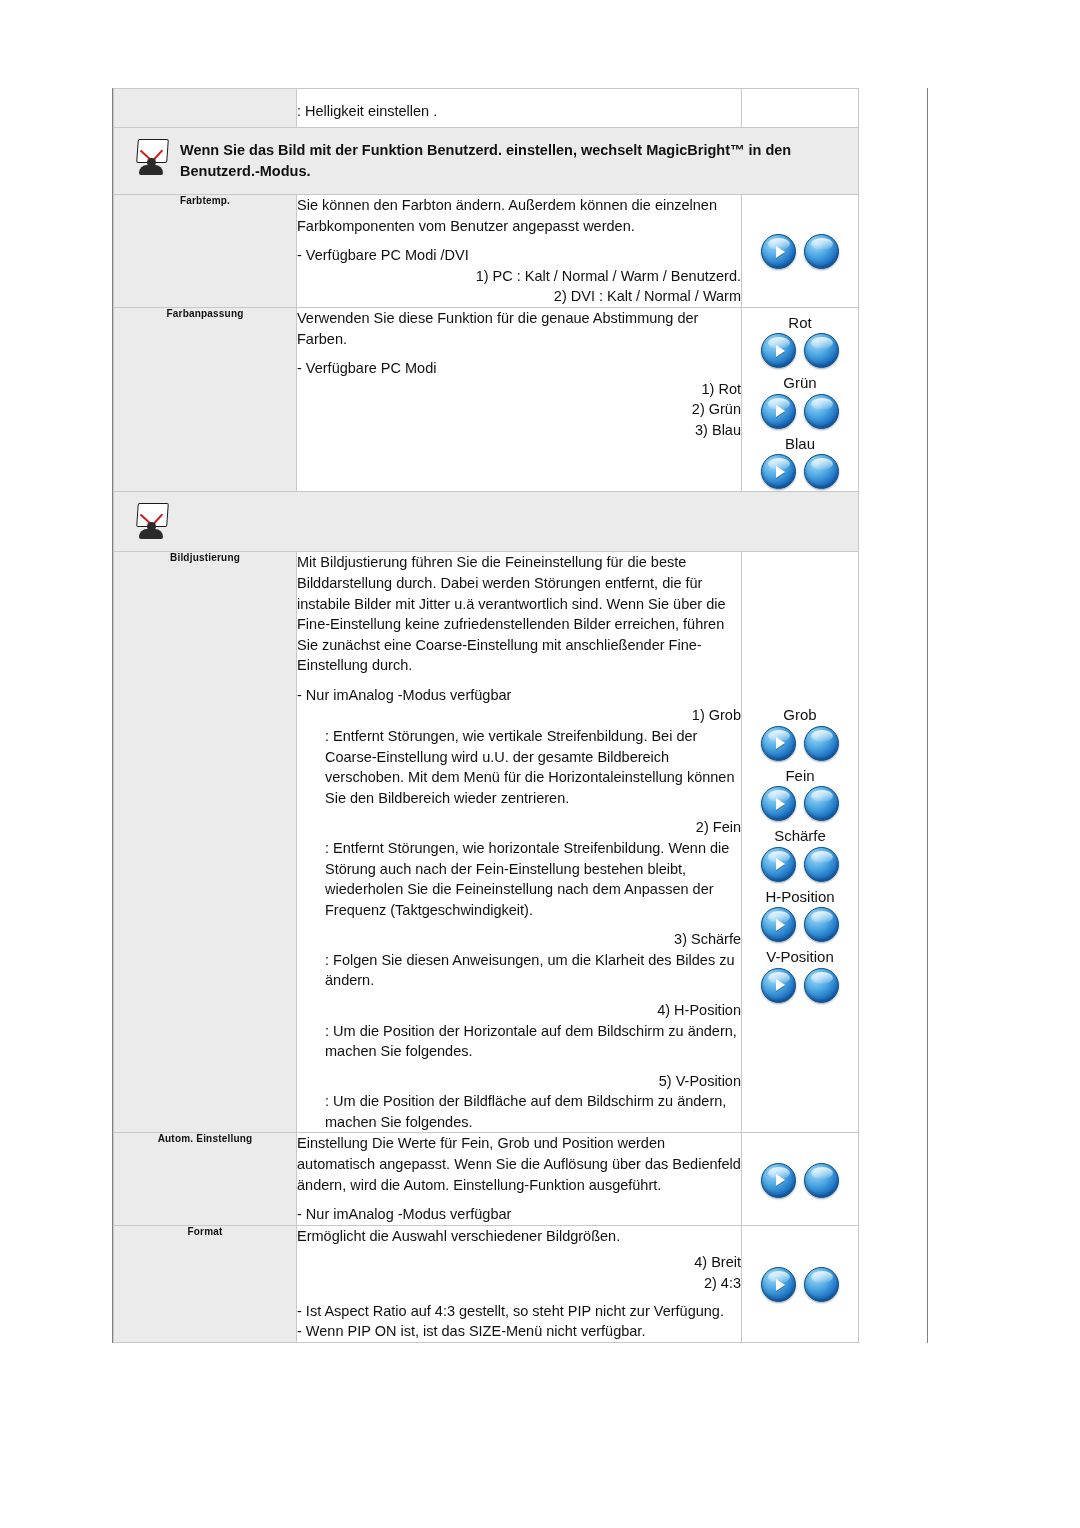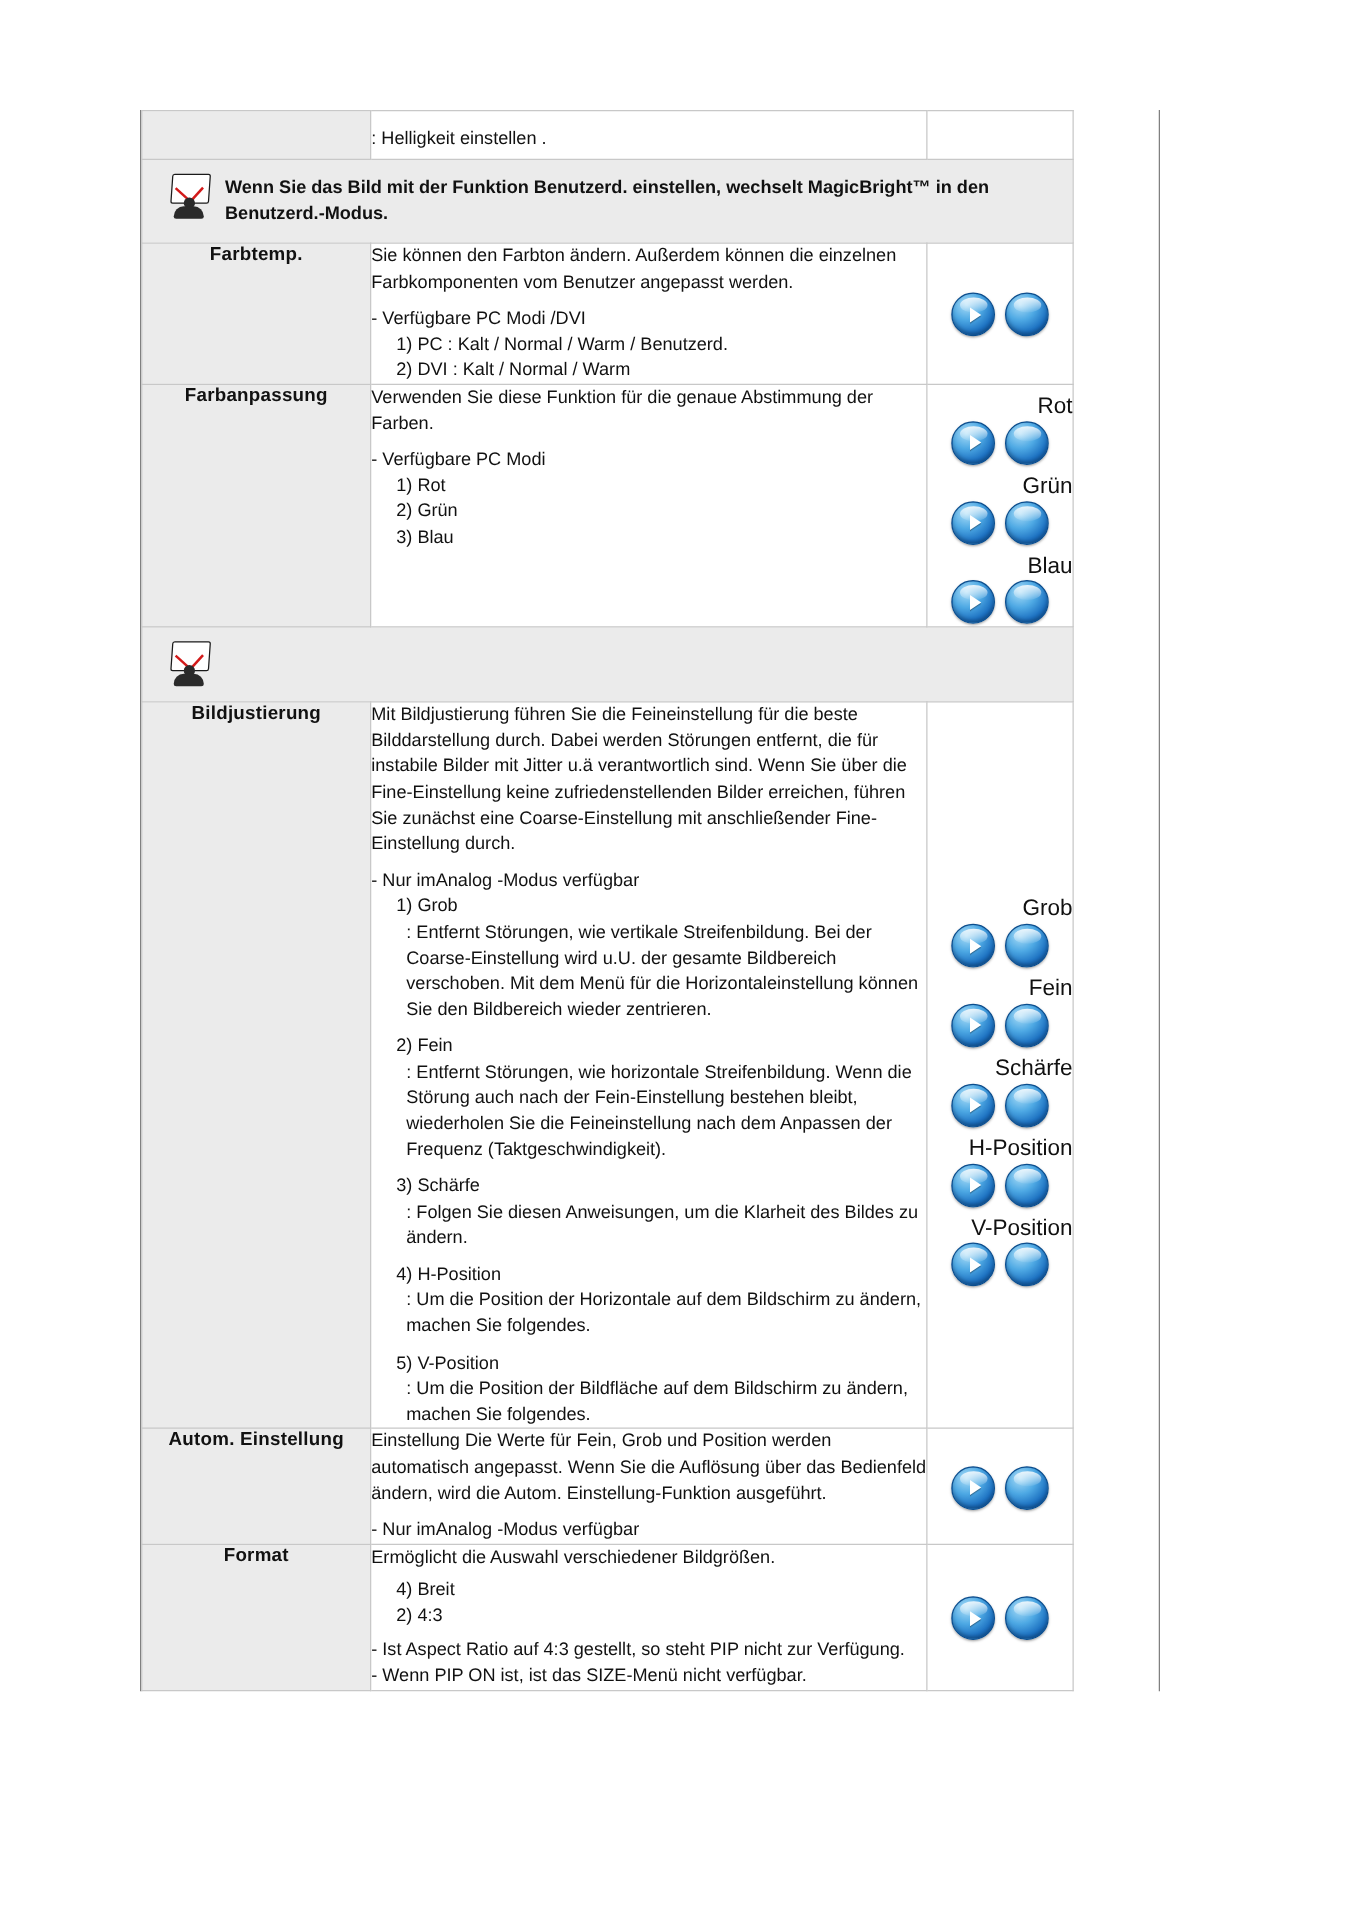--- a/index.html
+++ b/index.html
@@ -42,42 +42,42 @@
   
   col.c1 { width: 183px; }
   col.c2 { width: 445px; }
   col.c3 { width: 117px; }
 
   .labelcell {
     background: #ebebeb;
     text-align: center;
     vertical-align: middle;
     font-weight: bold;
-    font-size: 15px;
+    font-size: 10px;
     color: #111;
     padding: 6px 4px;
     letter-spacing: 0.2px;
   }
   .textcell {
     background: #ffffff;
     padding: 10px 10px 12px 12px;
     font-size: 14.5px;
     line-height: 1.42;
     color: #111;
   }
   .ctrlcell {
     background: #ffffff;
     padding: 6px 4px 10px 4px;
     text-align: center;
     vertical-align: top;
   }
   .ctrlcell.mid { vertical-align: middle; }
 
   .bold { font-weight: normal; }
-  .indent1 { padding-left: 20px; }
+  .indent1 { padding-left: 20px; text-align: right; }
   .indent2 { padding-left: 28px; }
 
   p.l { margin: 0; }
   p.gap { margin: 9px 0 0 0; }
 
   
   .noterow td {
     background: #ebebeb;
     padding: 0;
     border-radius: 28px;
@@ -181,23 +181,23 @@
     margin-left: 3px;
     filter: drop-shadow(0 1px 0 rgba(0,0,0,0.35));
   }
   .rbtn .dot {
     width: 9px; height: 9px;
     border-radius: 50%;
     background: #ffffff;
     opacity: 0.0;
   }
   .ctrl-label {
-    font-size: 18px;
+    font-size: 15px;
     color: #111;
-    text-align: right;
+    text-align: center;
     margin: 7px 0 1px 0;
     line-height: 1.1;
   }
   .ctrl-block { margin-bottom: 2px; }
   .ctrl-block.first { margin-top: 2px; }
   .spacer-top { height: 8px; }
 </style>
 </head>
 <body>
 

